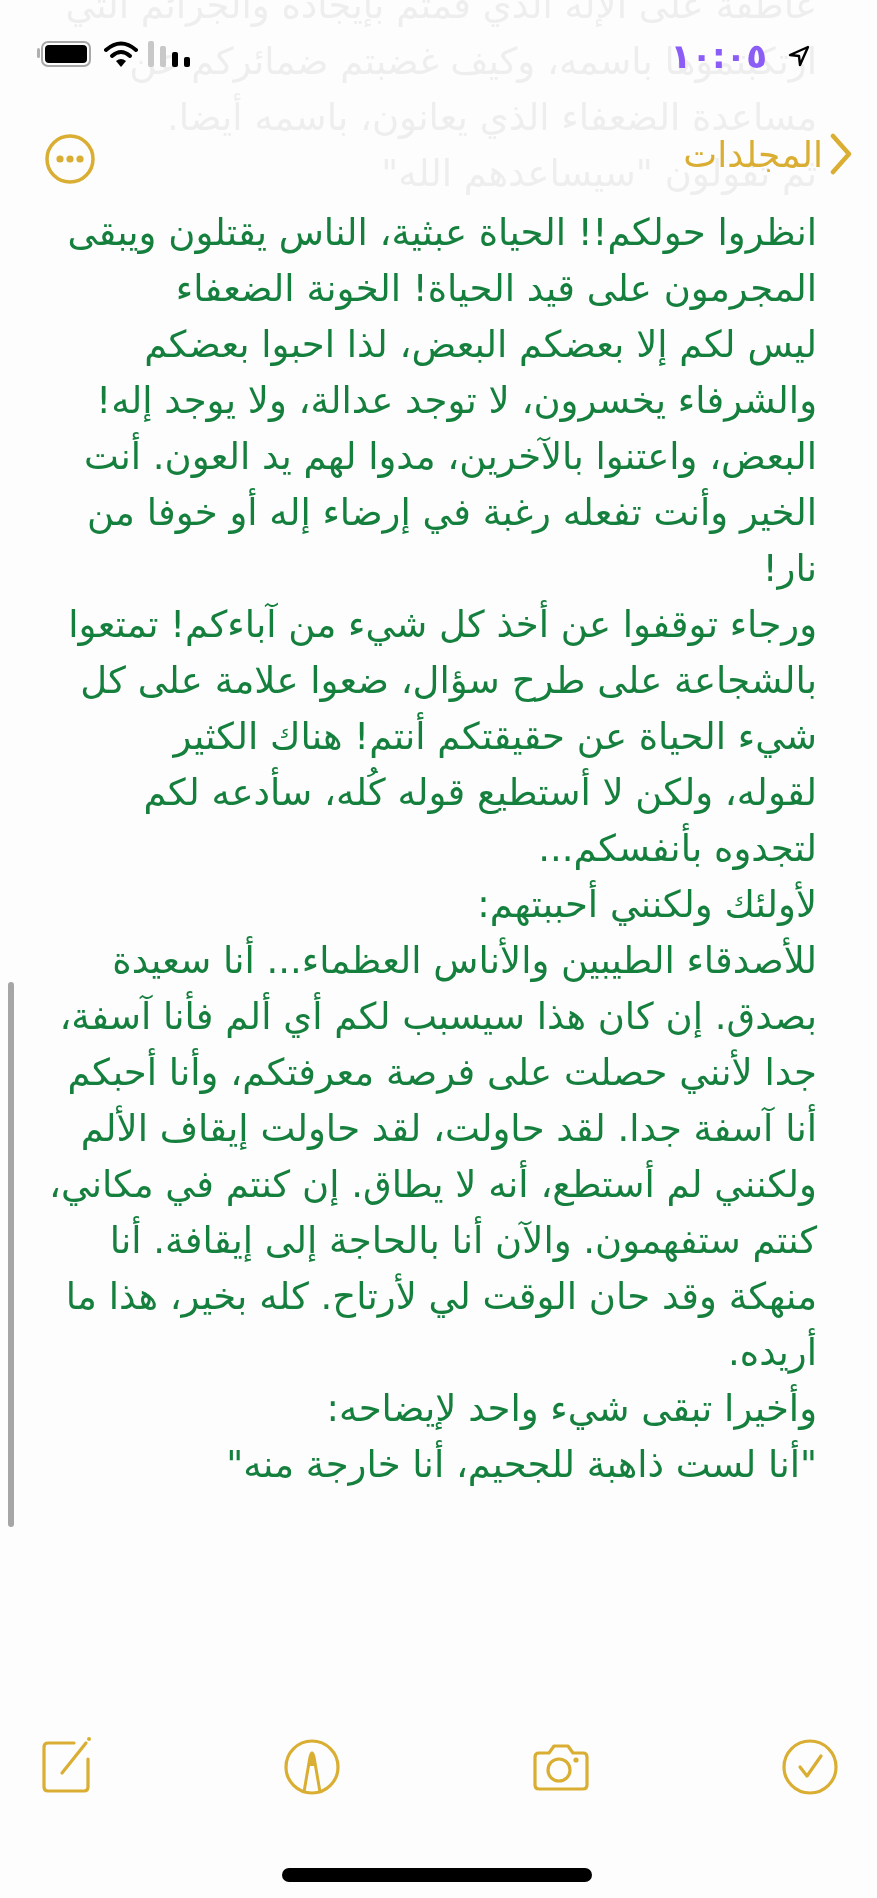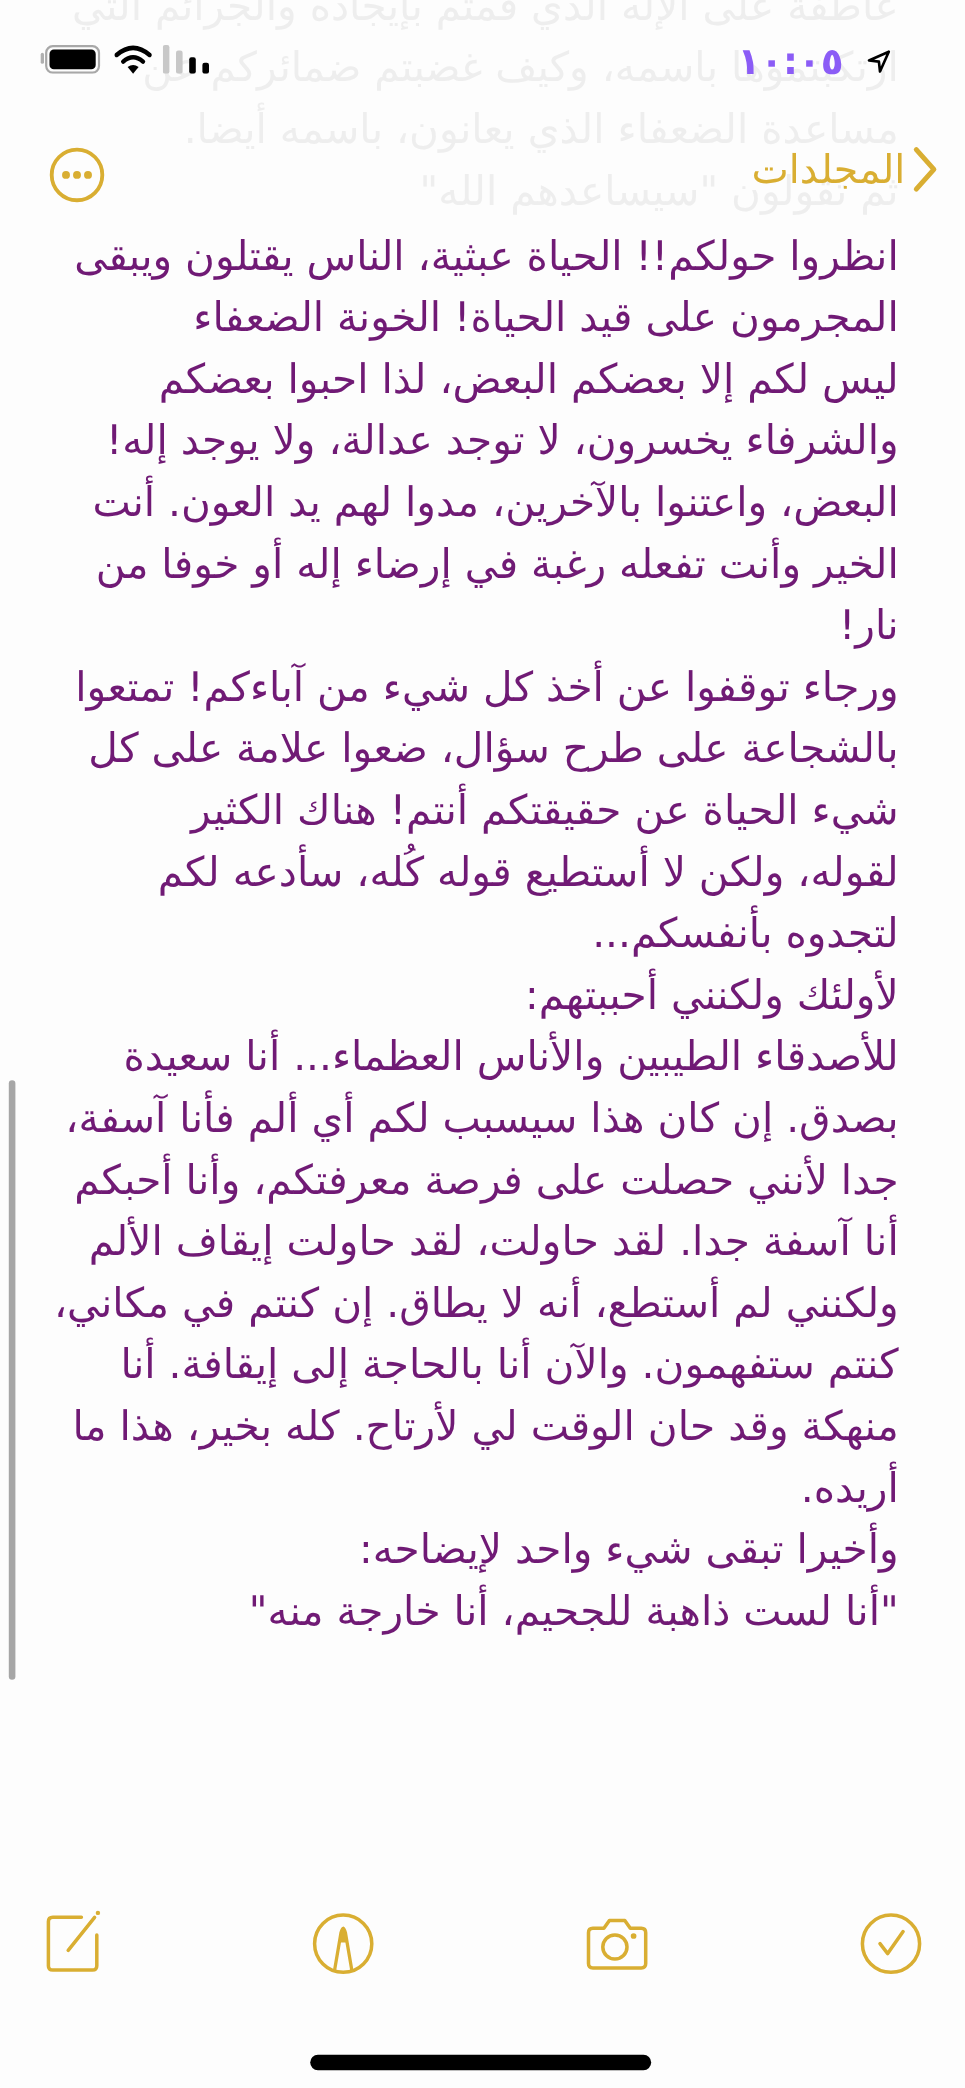--- a/index.html
+++ b/index.html
@@ -40,21 +40,21 @@
   .back-btn svg { width: 24px; height: 42px; }
   .more-btn {
     position: absolute; left: 44px; top: 8px; width: 52px; height: 52px;
     cursor: pointer;
   }
 
   
   .note {
     position: absolute; top: 205px; right: 60px; width: 770px;
     direction: rtl; text-align: right;
-    font-size: 37px; line-height: 56px; color: #701a75;
+    font-size: 37px; line-height: 56px; color: #15803d;
   }
   .note .line { display: block; white-space: nowrap; }
 
   
   .scrollbar {
     position: absolute; left: 8px; top: 982px; width: 6px; height: 545px;
     background: #a6a6a6; border-radius: 3px;
   }
 
   

